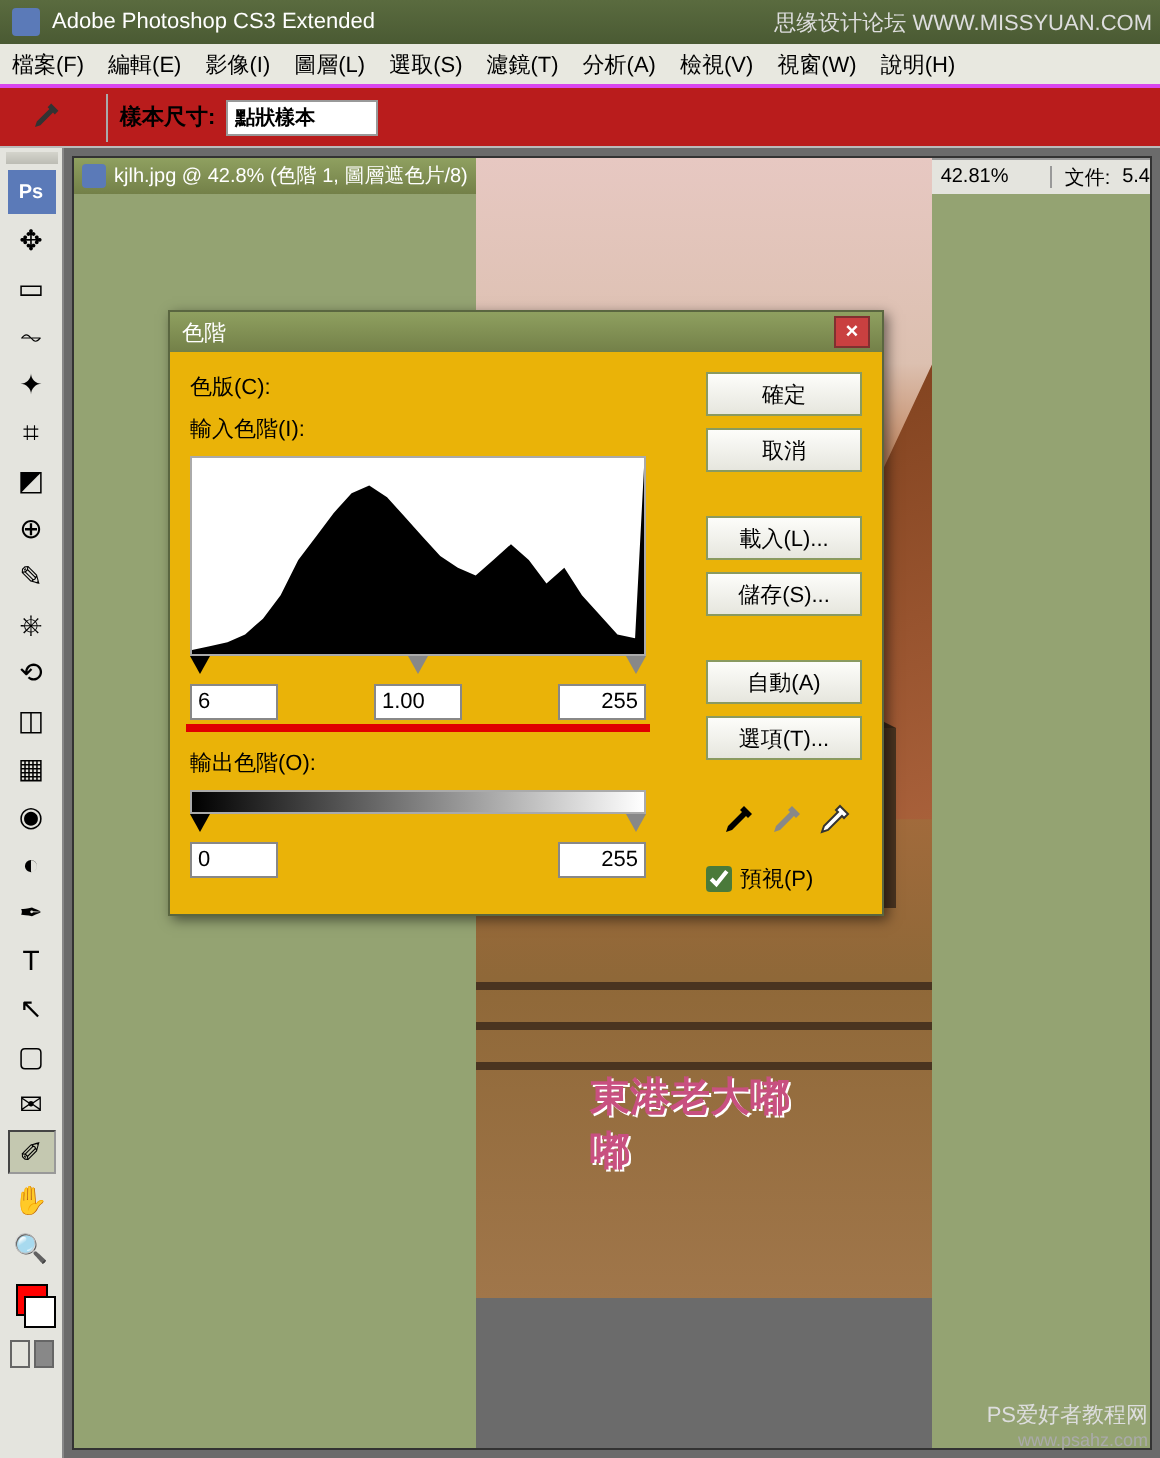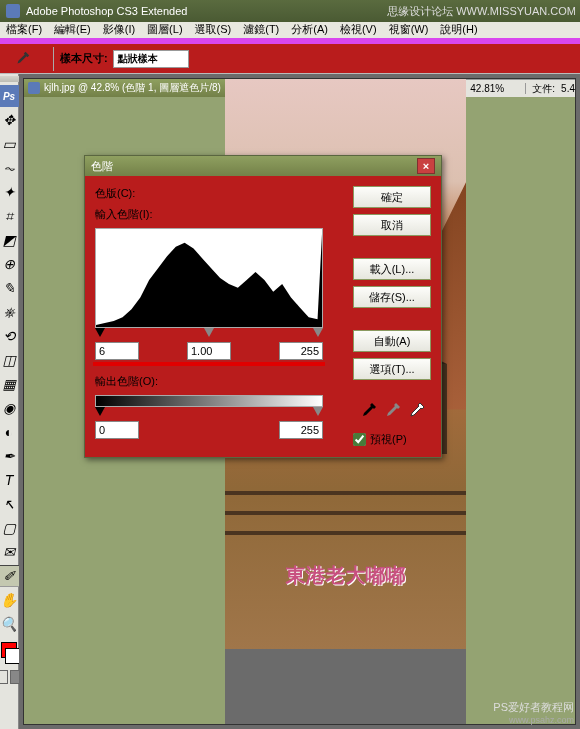--- a/index.html
+++ b/index.html
@@ -2,32 +2,32 @@
 <html><head>
 <meta charset="utf-8">
 <style>
 * { margin: 0; padding: 0; box-sizing: border-box; font-family: "Microsoft YaHei", Arial, sans-serif; }
 body { background: #fff; width: 580px; height: 729px; overflow: hidden; position: relative; }
 
 .titlebar { background: linear-gradient(#5a6b3f, #4a5a33); color: #fff; height: 22px; display: flex; align-items: center; padding: 0 6px; font-size: 11px; position: relative; }
 .titlebar .logo { width: 14px; height: 14px; background: #5b7ab8; margin-right: 6px; border-radius: 2px; }
 .titlebar .right { position: absolute; right: 4px; font-size: 11px; color: #ddd; }
 
-.menubar { background: #e8e8e0; height: 22px; display: flex; align-items: flex-start; padding: 0 6px; font-size: 11px; border-bottom: 6px solid #d946ef; }
+.menubar { background: #e8e8e0; height: 22px; display: flex; align-items: center; padding: 0 6px; font-size: 11px; border-bottom: 2px solid #d946ef; }
 .menubar span { margin-right: 12px; cursor: pointer; }
 
 .options { background: #b91c1c; height: 30px; display: flex; align-items: center; padding: 0 11px; font-size: 11px; border-bottom: 1px solid #bbb; font-weight: bold; }
 .options .tool-icon { width: 22px; height: 18px; margin-right: 14px; }
 .options .sep { width: 1px; height: 24px; background: #aaa; margin: 0 6px; }
 .options .label { margin-right: 5px; }
 .options .dropdown { background: #fff; border: 1px solid #999; width: 76px; height: 18px; font-size: 10px; padding: 1px 4px; }
 
 .workspace { display: flex; height: calc(100% - 74px); background: #6b6b6b; position: relative; }
 
-.toolbox { width: 19px; background: #e4e4de; border-right: 1px solid #888; display: flex; flex-direction: column; align-items: center; padding-top: 2px; font-style: italic; }
+.toolbox { width: 32px; background: #e4e4de; border-right: 1px solid #888; display: flex; flex-direction: column; align-items: center; padding-top: 2px; }
 .toolbox .grip { width: 26px; height: 6px; background: linear-gradient(#d4d4cc,#bcbcb4); margin-bottom: 2px; }
 .toolbox .tool { width: 24px; height: 22px; margin: 1px 0; display: flex; align-items: center; justify-content: center; font-size: 14px; cursor: pointer; }
 .toolbox .tool.active { background: #c4c8b0; border: 1px inset #999; }
 .toolbox .swatch-fg { width: 16px; height: 16px; background: #ff0000; border: 1px solid #000; margin-top: 6px; }
 .toolbox .swatch-bg { width: 16px; height: 16px; background: #fff; border: 1px solid #000; margin-top: -10px; margin-left: 8px; }
 .toolbox .mode { width: 24px; height: 18px; margin-top: 6px; display:flex; }
 .toolbox .mode div { width:10px; height:14px; border:1px solid #666; margin:0 1px; }
 
 .canvas-area { flex: 1; position: relative; background: #6b6b6b; padding: 4px; }
 .doc-window { background: #94a372; border: 1px solid #333; width: 100%; height: 100%; display: flex; flex-direction: row; }
@@ -41,21 +41,21 @@
 .photo .barn { position:absolute; right:8%; top:50%; width:120px; height:90px; background:#4a3420; }
 .photo .barn::before { content:""; position:absolute; top:-30px; left:0; width:100%; height:30px; background:#3a2818; clip-path: polygon(0 100%, 50% 0, 100% 100%); }
 .photo .fence { position:absolute; bottom:20%; left:0; width:100%; height:4px; background:#4a3420; box-shadow: 0 -20px 0 #4a3420, 0 -40px 0 #4a3420; }
 .photo .watermark-deco { position:absolute; bottom:60px; left:50%; transform:translateX(-50%); color:#c85080; font-size:20px; font-weight:bold; text-shadow:1px 1px 0 #fff; }
 
 .doc-statusbar { background: #e4e4de; height: 18px; font-size: 10px; display: flex; align-items: center; border-top: 1px solid #999; }
 .doc-statusbar .zoom { width: 60px; padding: 0 4px; border-right: 1px solid #999; }
 .doc-statusbar .info { padding: 0 6px; }
 
 
-.dialog { position: absolute; left: 84px; top: 155px; width: 358px; background: #b91c1c; border: 1px solid #5a6640; box-shadow: 2px 2px 6px rgba(0,0,0,.5); font-size: 11px; }
+.dialog { position: absolute; left: 84px; top: 155px; width: 358px; background: #eab308; border: 1px solid #5a6640; box-shadow: 2px 2px 6px rgba(0,0,0,.5); font-size: 11px; }
 .dialog .dlg-title { background: linear-gradient(#8fa060,#738048); color: #fff; height: 20px; display: flex; align-items: center; padding: 0 6px; }
 .dialog .dlg-title .close { margin-left: auto; width: 18px; height: 16px; background: #c94040; color: #fff; text-align: center; line-height: 14px; font-weight: bold; border: 1px solid #803030; cursor: pointer; }
 .dialog .dlg-body { display: flex; padding: 10px; }
 .dialog .left { flex: 1; }
 .dialog .right { width: 78px; margin-left: 10px; display: flex; flex-direction: column; gap: 6px; }
 .dialog .row { display: flex; align-items: center; margin-bottom: 6px; }
 .dialog .row .lbl { width: 58px; }
 .dialog select { height: 18px; border: 1px solid #8a9a60; background: #fff; font-size: 11px; }
 .dialog .hist { width: 228px; height: 100px; background: #fff; border: 1px solid #aaa; position: relative; overflow: hidden; }
 .dialog .hist svg { width: 100%; height: 100%; }

